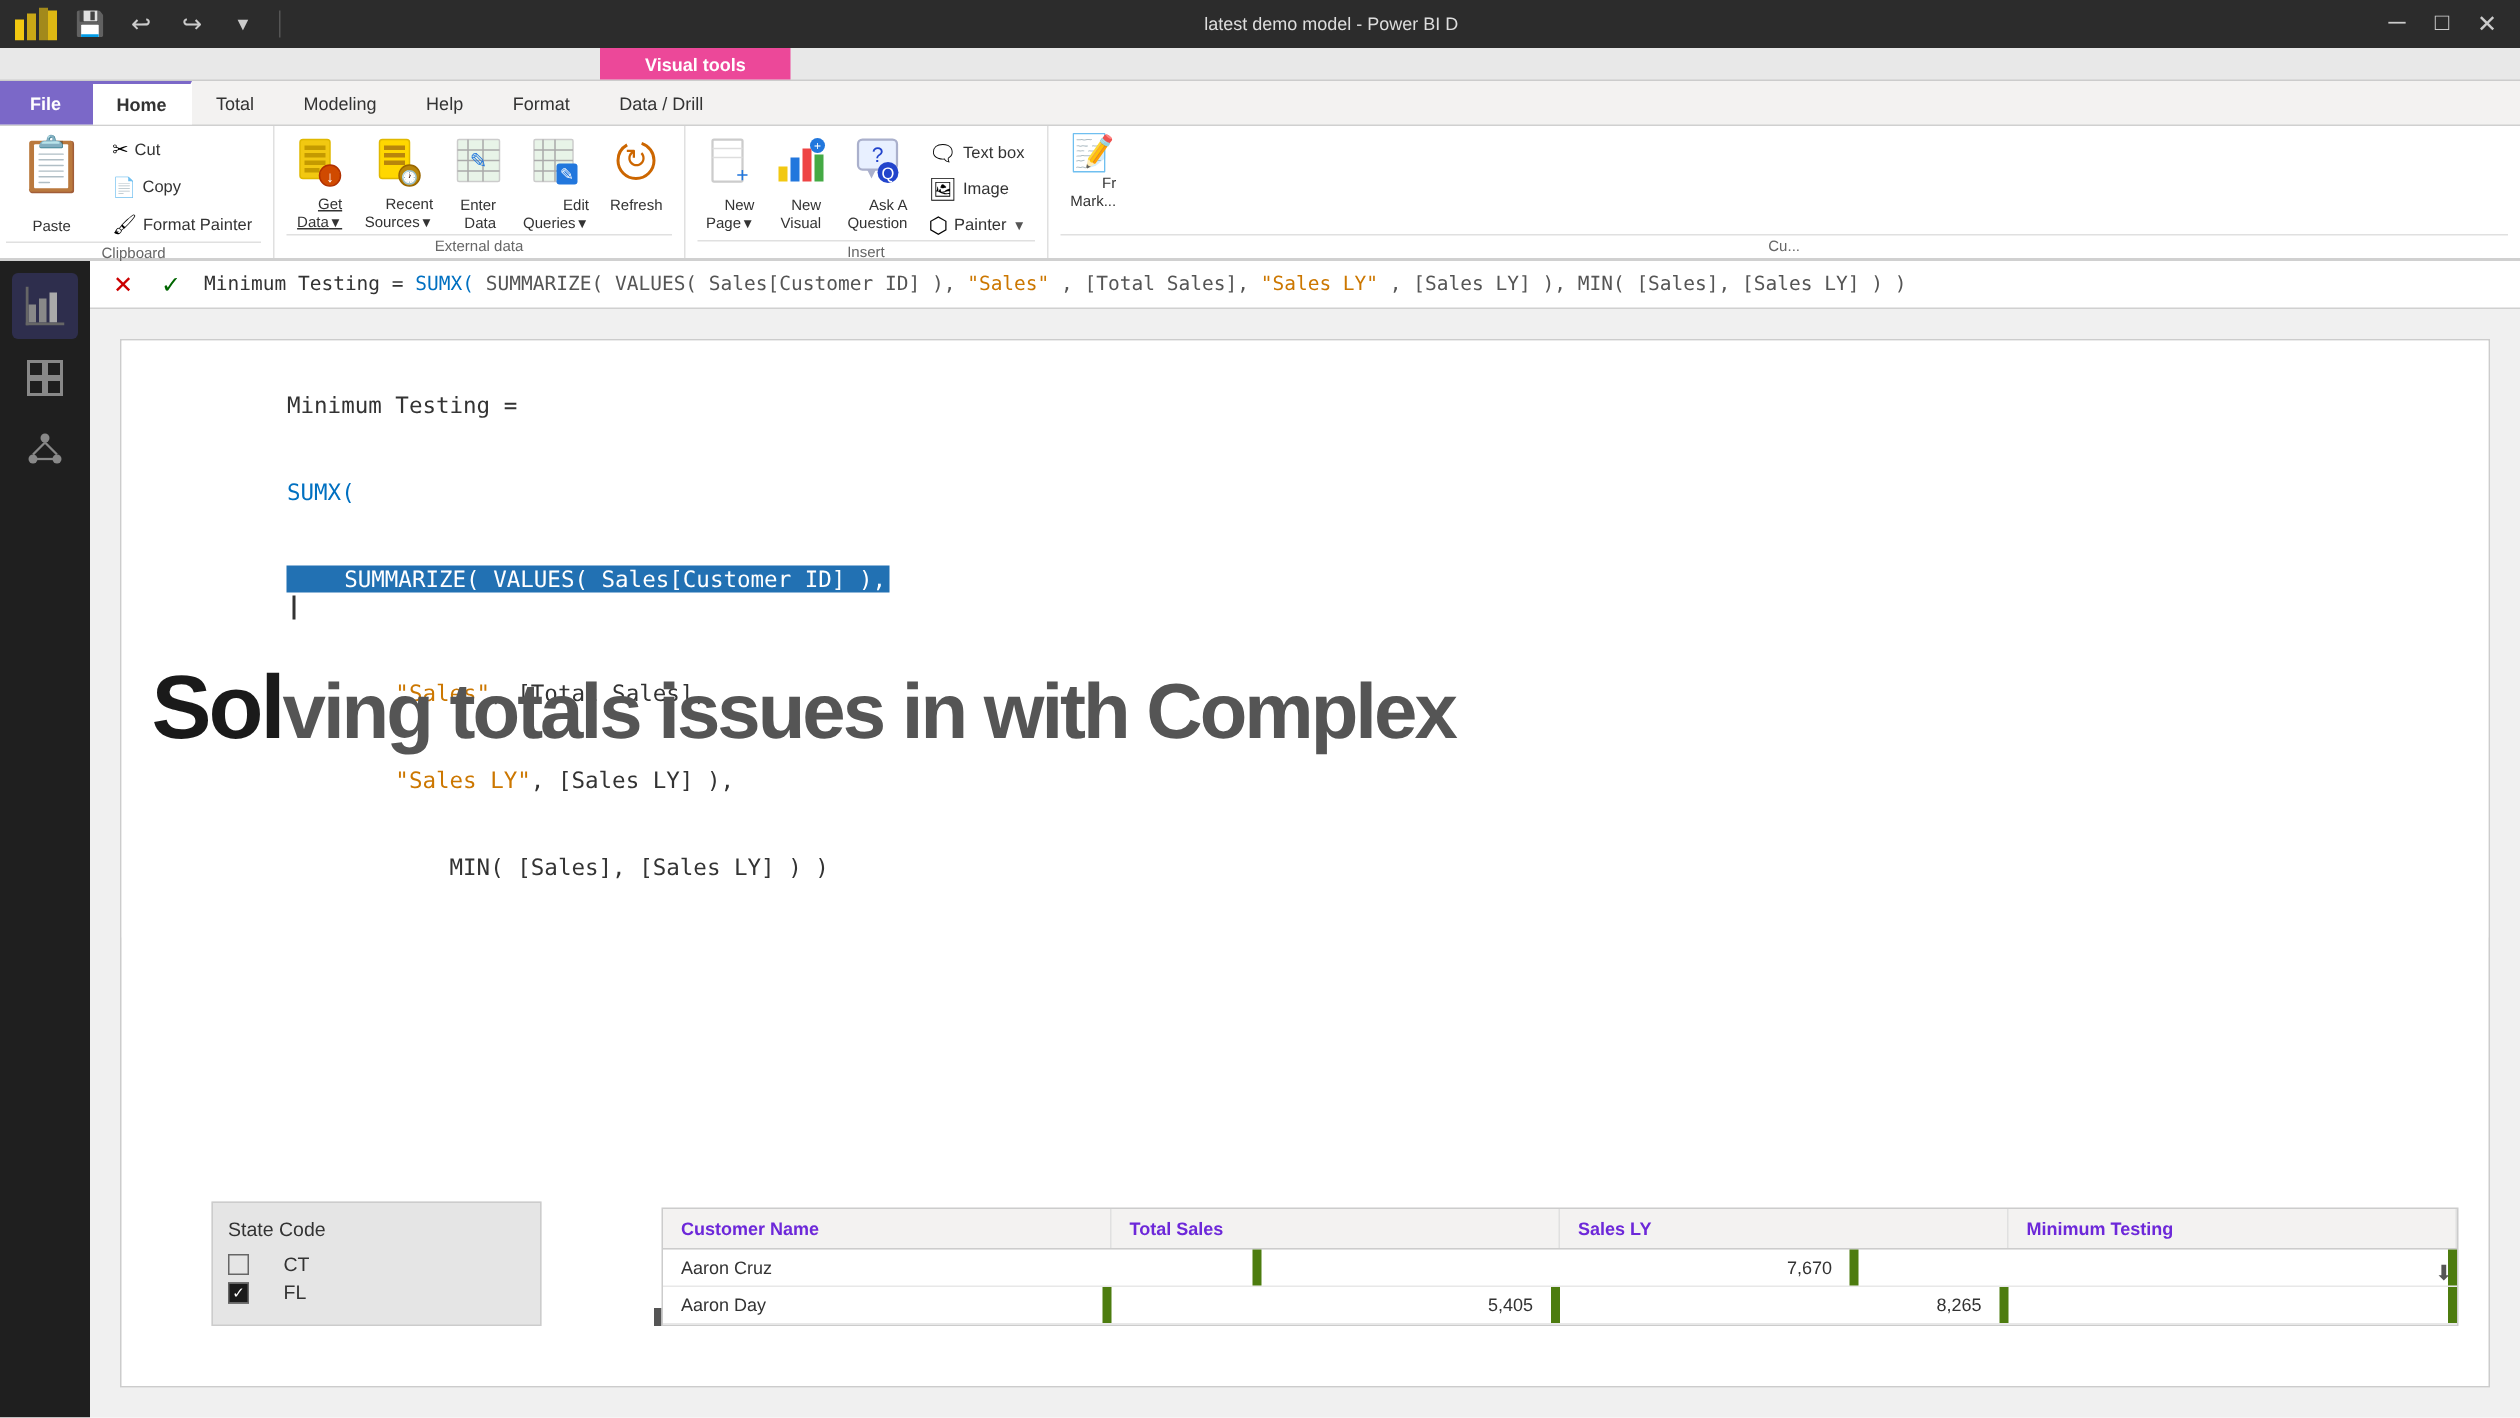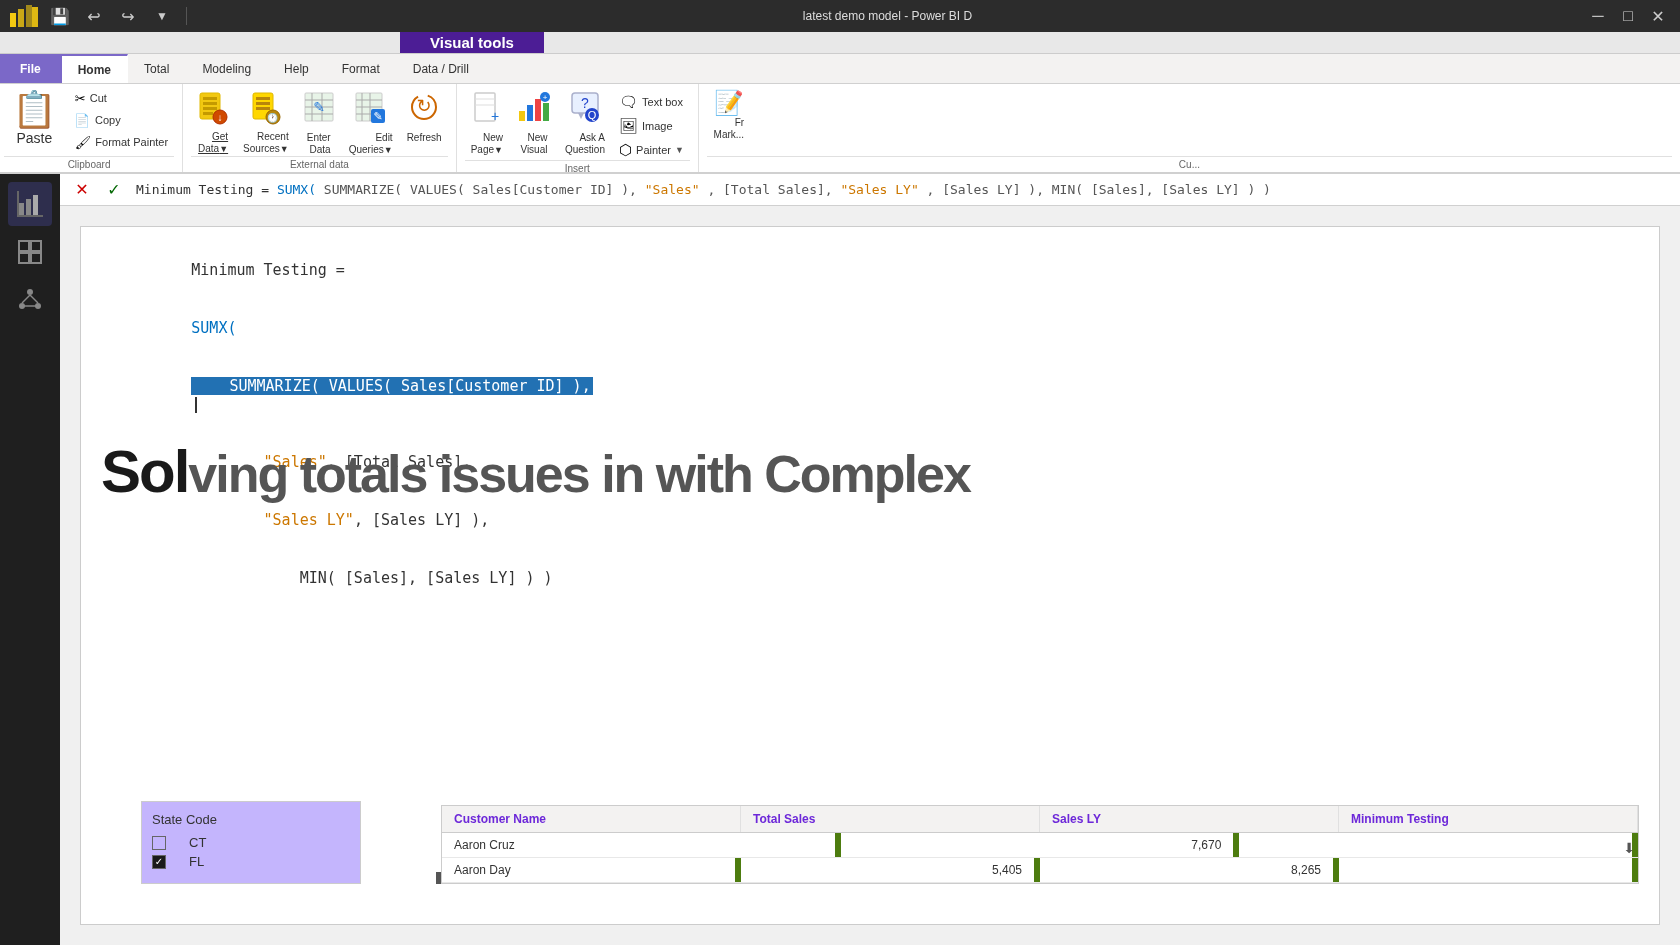--- a/index.html
+++ b/index.html
@@ -22,24 +22,24 @@
 
     
     .visual-tools-bar {
       height: 22px;
       background: #e8e8e8;
       display: flex;
       align-items: center;
       border-bottom: 1px solid #ccc;
     }
     .visual-tools-tab {
-      background: #4c1d95;
+      background: #ec4899;
       color: white;
       padding: 3px 30px;
-      font-size: 15px;
+      font-size: 12px;
       font-weight: 600;
       height: 100%;
       display: flex;
       align-items: center;
       margin-left: 400px;
     }
 
     
     .ribbon-tabs {
       height: 30px;
@@ -142,21 +142,21 @@
       display: flex;
       flex-direction: column;
       align-items: center;
       justify-content: flex-start;
       cursor: pointer;
       padding: 4px 8px;
       border-radius: 2px;
       min-width: 50px;
     }
     .paste-btn .icon { font-size: 36px; line-height: 1; }
-    .paste-btn .label { font-size: 14px; margin-top: 2px; color: #333; }
+    .paste-btn .label { font-size: 10px; margin-top: 18px; color: #333; }
 
     .small-btns {
       display: flex;
       flex-direction: column;
       justify-content: space-around;
       gap: 2px;
     }
     .dropdown-arrow { font-size: 9px; color: #555; }
 
     
@@ -271,21 +271,21 @@
       vertical-align: middle;
       margin-left: 4px;
     }
 
     
     .slicer-panel {
       position: absolute;
       bottom: 40px;
       left: 60px;
       width: 220px;
-      background: #c4b5fd;
+      background: #e5e5e5;
       border: 1px solid #ccc;
       padding: 10px;
     }
     .slicer-title {
       font-size: 13px;
       color: #333;
       margin-bottom: 8px;
     }
     .slicer-item {
       display: flex;

